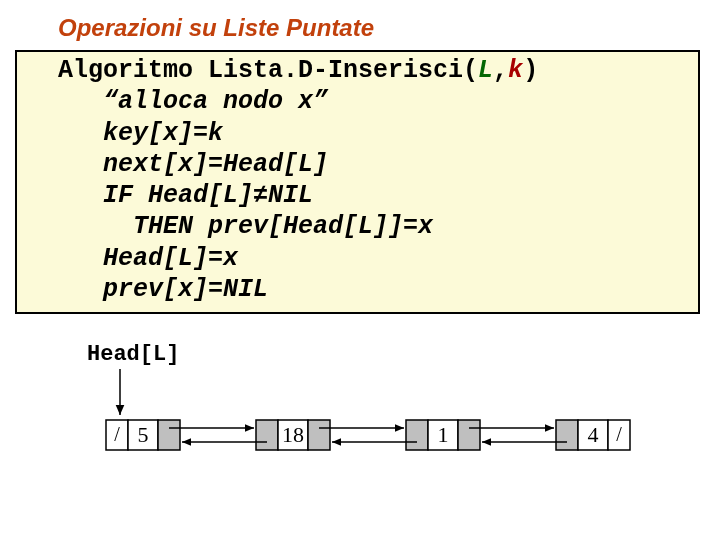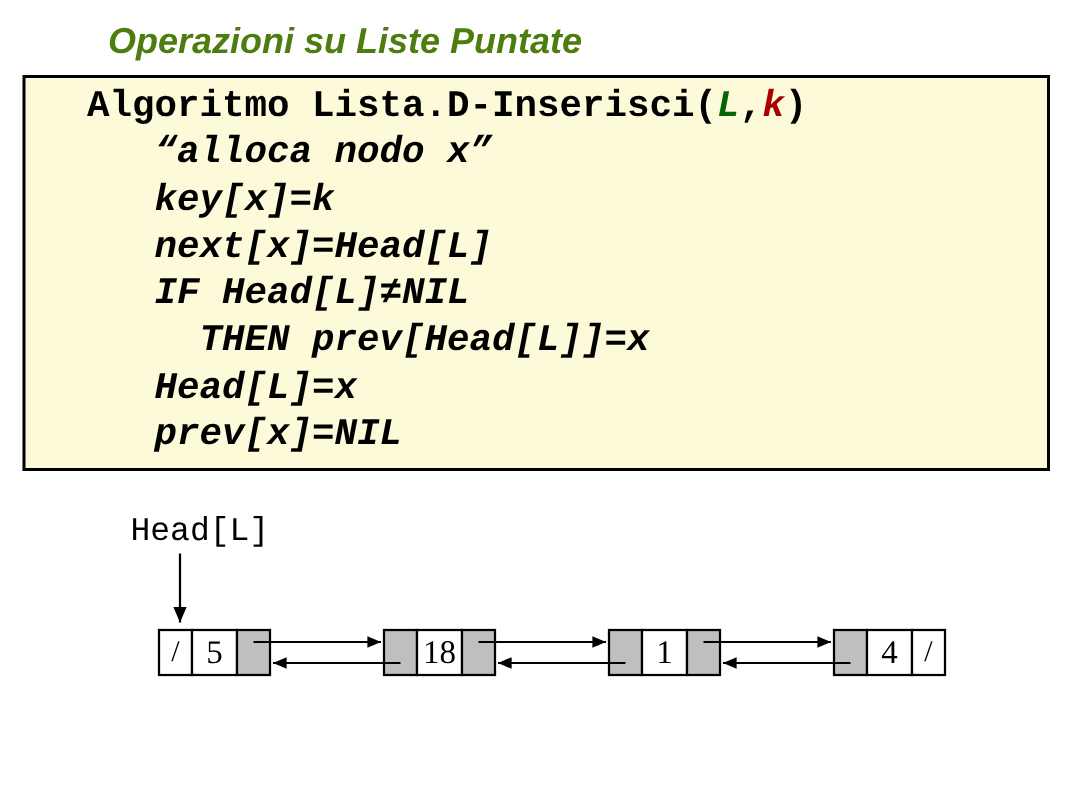--- a/index.html
+++ b/index.html
@@ -6,26 +6,26 @@
   body {
     margin: 0;
     width: 720px;
     height: 540px;
     background: #ffffff;
     font-family: Arial, Helvetica, sans-serif;
     position: relative;
   }
   .title {
     position: absolute;
-    left: 72px;
+    left: 58px;
     top: 14px;
     font-size: 24px;
     font-weight: bold;
     font-style: italic;
-    color: #4d7c0f;
+    color: #c2410c;
   }
   .code-box {
     position: absolute;
     left: 15px;
     top: 50px;
     width: 685px;
     height: 264px;
     background: #fcfad8;
     border: 2px solid #000;
   }
@@ -43,21 +43,21 @@
   }
   .code .L { color: #046704; font-style: italic; }
   .code .k { color: #a80000; font-style: italic; }
   .code .it { font-style: italic; }
   .head-label {
     position: absolute;
     left: 87px;
     top: 342px;
     font-family: "Courier New", Courier, monospace;
     font-size: 22px;
-    font-weight: normal;
+    font-weight: bold;
   }
   svg.diag {
     position: absolute;
     left: 0;
     top: 0;
     width: 720px;
     height: 540px;
     pointer-events: none;
   }
   .node-cell {

